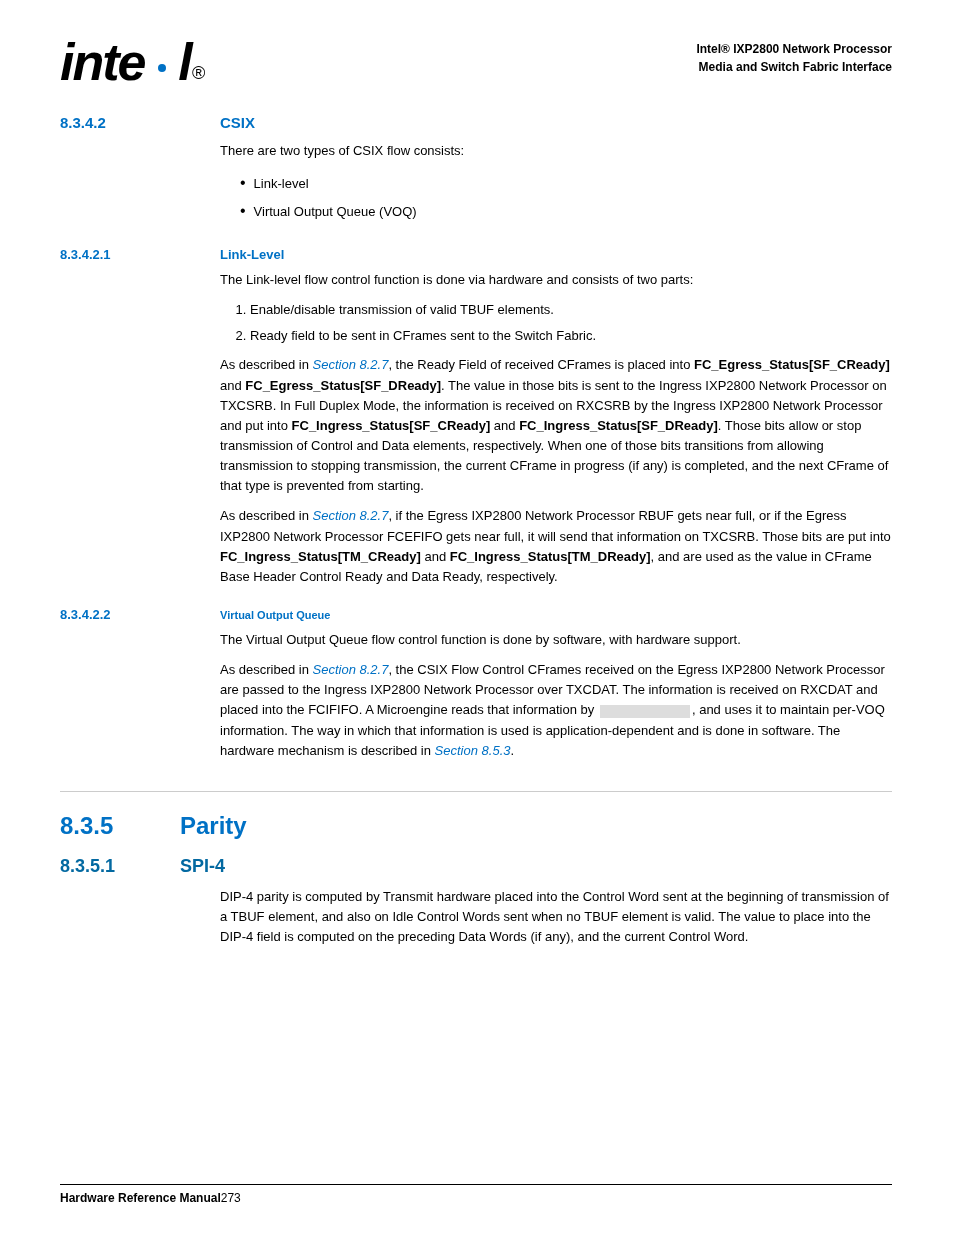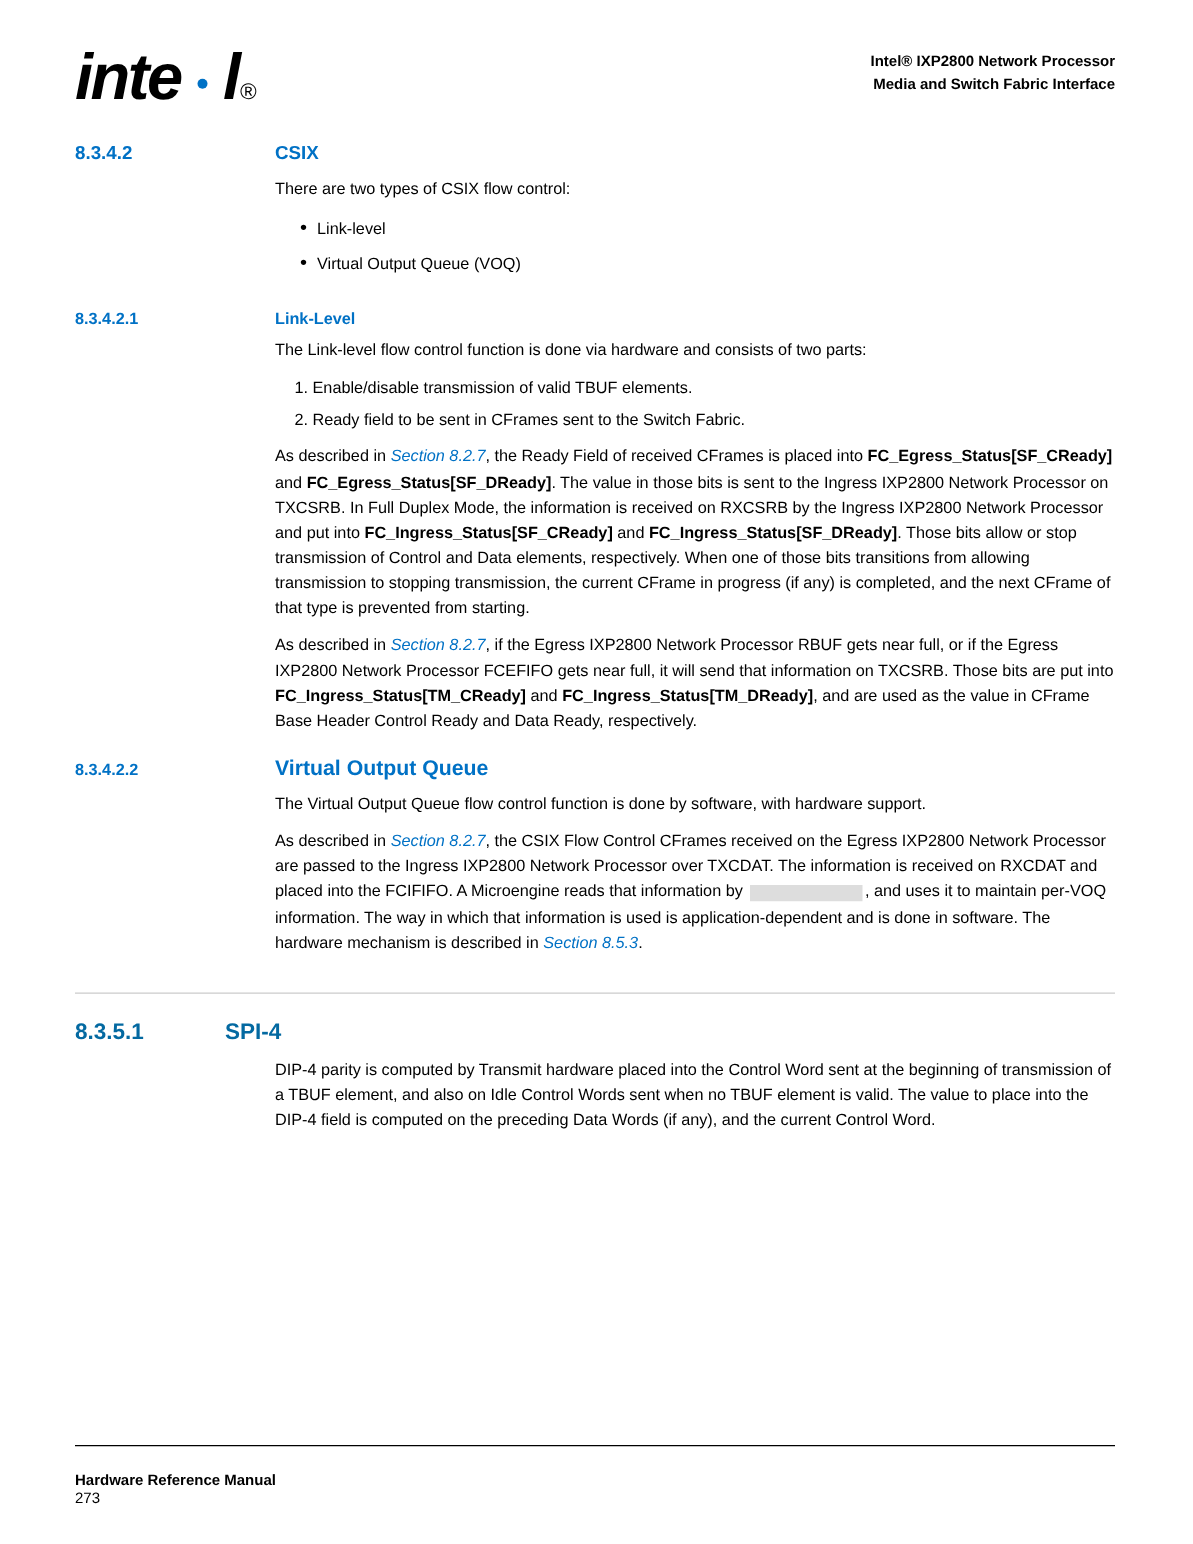--- a/index.html
+++ b/index.html
@@ -115,23 +115,22 @@
     }
     
     .footer {
       position: absolute;
       bottom: 30px;
       left: 60px;
       right: 60px;
       display: flex;
       justify-content: flex-start;
       border-top: 1px solid #000;
-      padding-top: 20px;
+      padding-top: 6px;
       font-size: 12px;
-      flex-direction: column;
     }
     .footer-left { font-weight: bold; }
     .footer-right {}
     
     .placeholder-box {
       display: inline-block;
       width: 90px;
       height: 13px;
       background: #ddd;
       vertical-align: middle;
@@ -172,21 +171,21 @@
       <span class="section-heading" style="font-size:15px;">8.3.4.2</span>
     </div>
     <div class="section-content">
       <span class="section-heading" style="font-size:15px;">CSIX</span>
     </div>
   </div>
 
   <div class="section-row" style="margin-top:10px;">
     <div class="section-num"></div>
     <div class="section-content">
-      <p class="para">There are two types of CSIX flow control:</p>
+      <p class="para">There are two types of CSIX flow consists:</p>
       <ul class="bullet-list">
         <li>Link-level</li>
         <li>Virtual Output Queue (VOQ)</li>
       </ul>
     </div>
   </div>
 
   <div class="section-row" style="margin-top:12px; align-items:baseline;">
     <div class="section-num">
       <span class="section-heading" style="font-size:13px;">8.3.4.2.1</span>
@@ -213,36 +212,44 @@
         <span class="bold">FC_Ingress_Status[TM_DReady]</span>, and are used as the value in CFrame Base Header Control Ready and Data Ready, respectively.
       </p>
     </div>
   </div>
 
   <div class="section-row" style="margin-top:8px; align-items:baseline;">
     <div class="section-num">
       <span class="section-heading" style="font-size:13px;">8.3.4.2.2</span>
     </div>
     <div class="section-content">
-      <span class="section-heading" style="font-size:17px;text-align:center;">Virtual Output Queue</span>
+      <span class="section-heading" style="font-size:11px;text-align:center;">Virtual Output Queue</span>
     </div>
   </div>
 
   <div class="section-row" style="margin-top:8px;">
     <div class="section-num"></div>
     <div class="section-content">
       <p class="para">The Virtual Output Queue flow control function is done by software, with hardware support.</p>
       <p class="para">
         As described in <a class="link" href="#">Section 8.2.7</a>, the CSIX Flow Control CFrames received on the Egress IXP2800 Network Processor are passed to the Ingress IXP2800 Network Processor over TXCDAT. The information is received on RXCDAT and placed into the FCIFIFO. A Microengine reads that information by <span class="placeholder-box"></span>, and uses it to maintain per-VOQ information. The way in which that information is used is application-dependent and is done in software. The hardware mechanism is described in <a class="link" href="#">Section 8.5.3</a>.
       </p>
     </div>
   </div>
 
   <hr class="divider-line">
 
+  <div class="big-section-row" style="margin-top:10px;">
+    <div class="big-section-num">
+      <h1 class="parity-title" style="font-size:24px;">8.3.5</h1>
+    </div>
+    <div class="big-section-title">
+      <h1 class="parity-title" style="font-size:24px;">Parity</h1>
+    </div>
+  </div>
 
   <div class="big-section-row" style="margin-top:16px;">
     <div class="big-section-num">
       <h2 class="spi4-title" style="font-size:18px;">8.3.5.1</h2>
     </div>
     <div class="big-section-title">
       <h2 class="spi4-title" style="font-size:18px;">SPI-4</h2>
     </div>
   </div>
 

